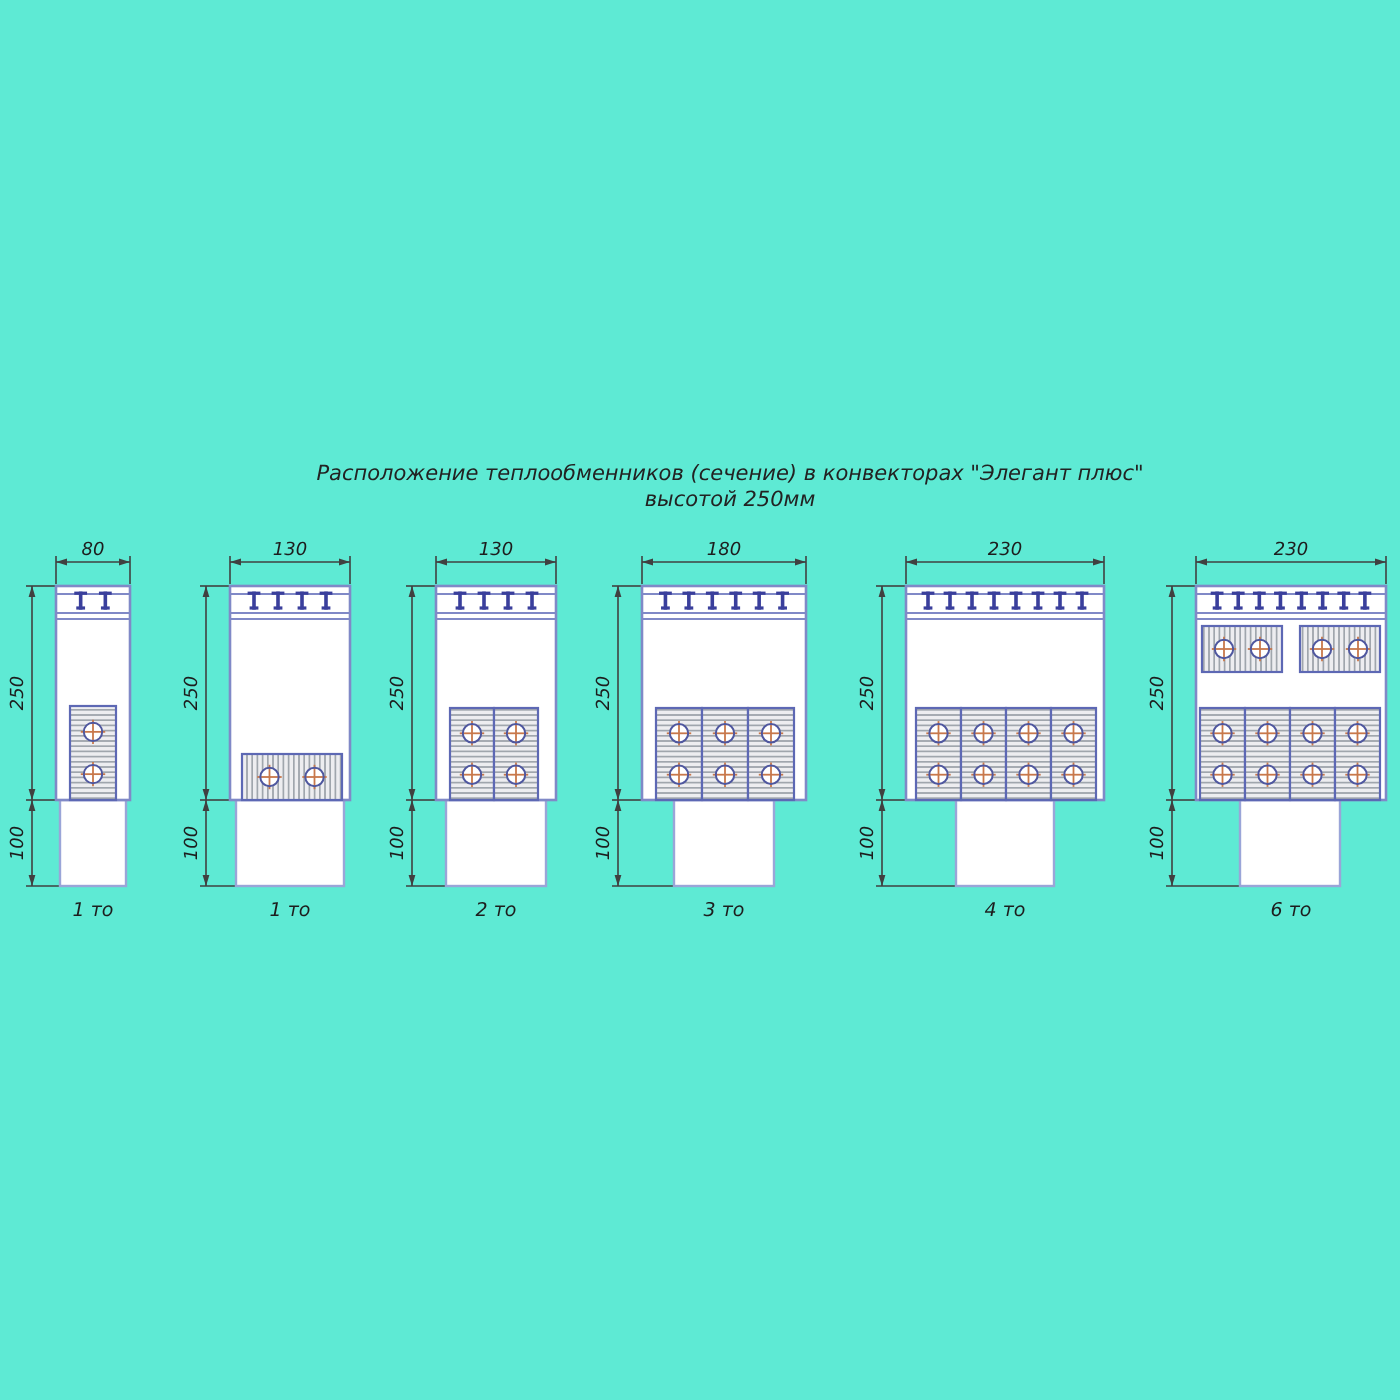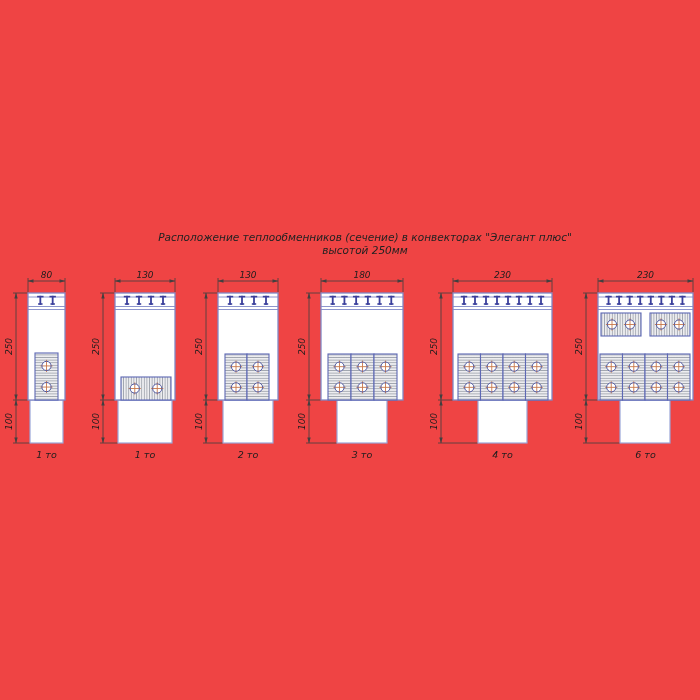--- a/index.html
+++ b/index.html
@@ -1,19 +1,19 @@
 <!DOCTYPE html>
 <html><head>
 <meta charset="utf-8">
 <style>
   html,body{margin:0;padding:0;background:#ffffff;}
   .canvas{
     position:relative;
     width:700px;height:700px;
-    background:#ef4444;
+    background:#5eead4;
     overflow:hidden;
     font-family:"DejaVu Sans",sans-serif;
   }
   .title{
     position:absolute;
     left:15px;top:231px;width:700px;
     text-align:center;
     font-style:italic;
     font-size:10.5px;
     line-height:13px;

